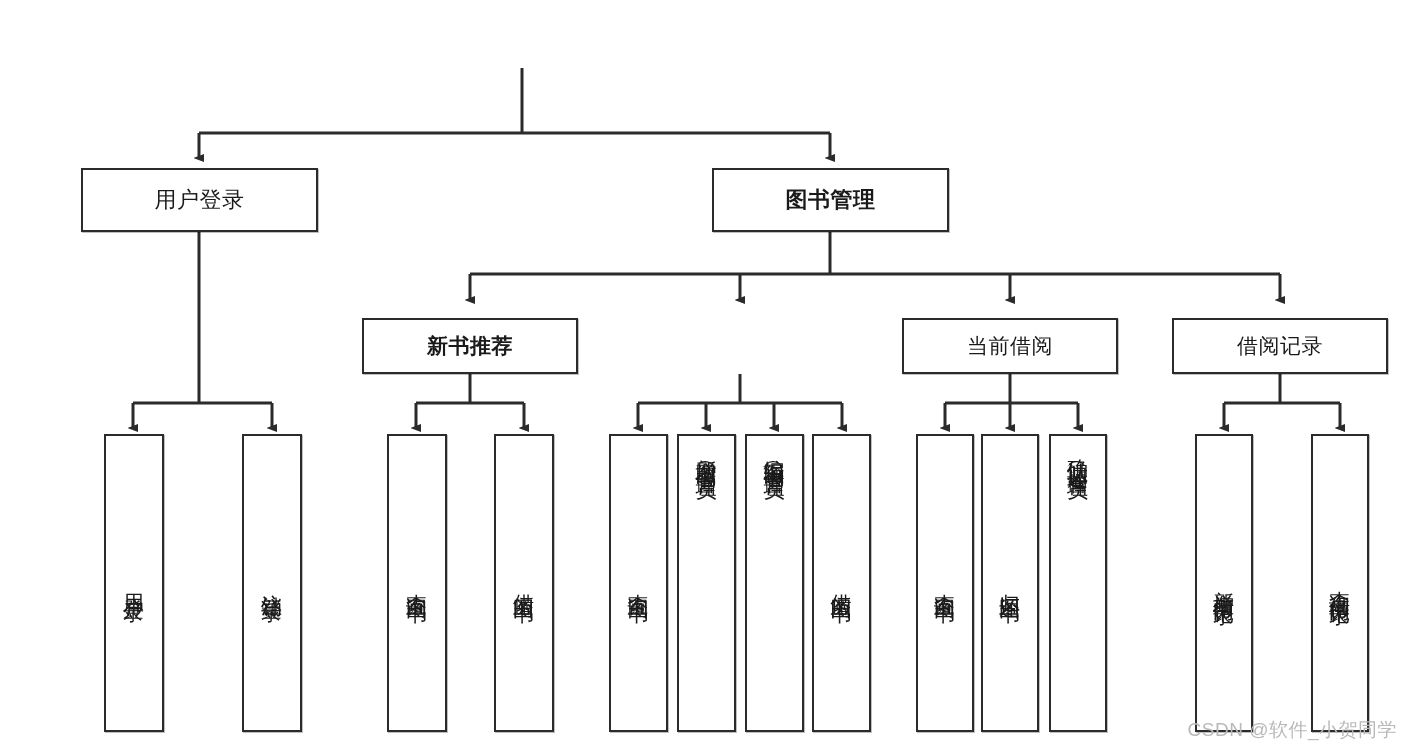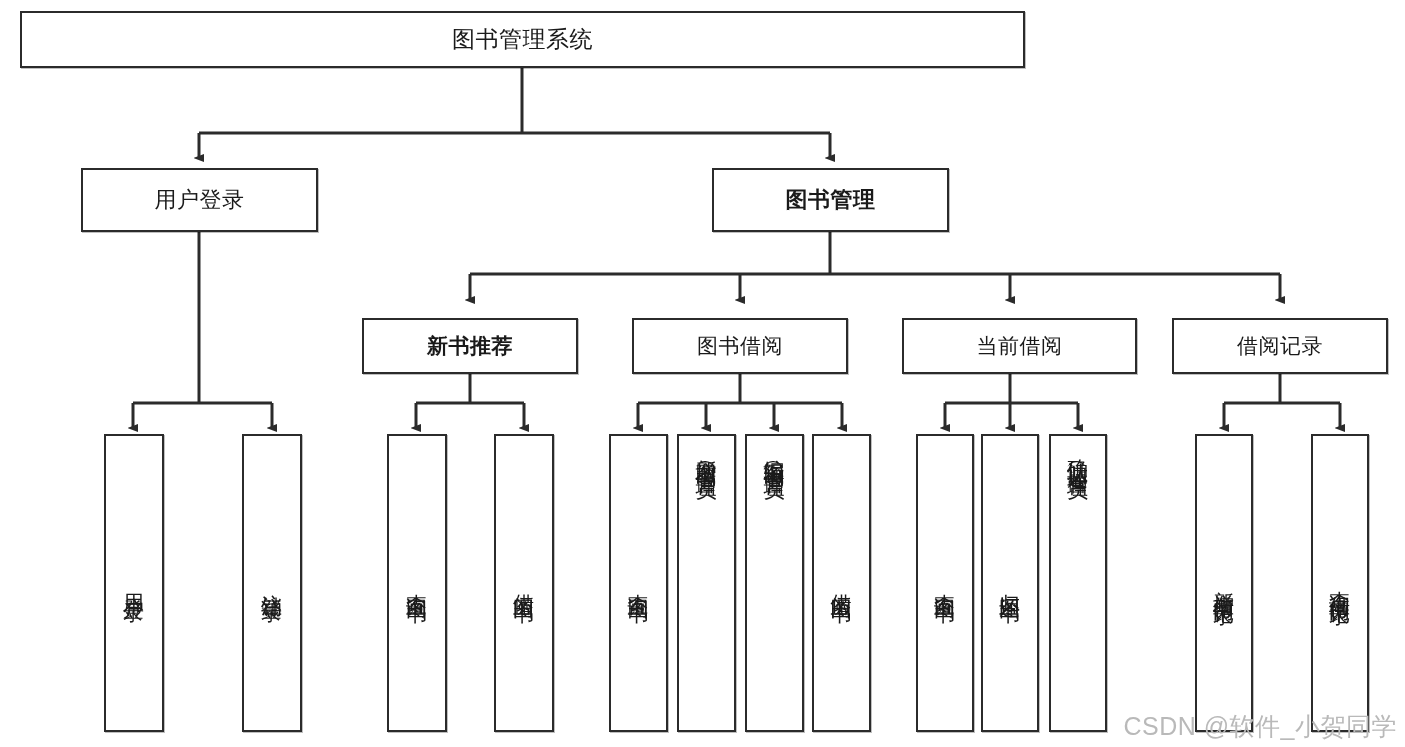--- a/index.html
+++ b/index.html
@@ -56,21 +56,21 @@
     line-height: 1;
   }
   .node-leaf.align-mid {
     align-items: center;
     padding-top: 0;
   }
   #watermark {
     position: absolute;
     right: 8px;
     bottom: 4px;
-    font-size: 25px;
+    font-size: 19px;
     color: #b9b9b9;
     letter-spacing: 0.5px;
     white-space: nowrap;
     pointer-events: none;
   }
 </style>
 </head>
 <body>
 
 <div id="diagram-root">
@@ -130,41 +130,35 @@
     </g>
 
     <g stroke="#2b2b2b" stroke-width="3" fill="none">
       <path d="M1280,374 L1280,403"></path>
       <path d="M1224,403 L1340,403"></path>
       <path d="M1224,403 L1224,428" marker-end="url(#arrowhead)"></path>
       <path d="M1340,403 L1340,428" marker-end="url(#arrowhead)"></path>
     </g>
   </svg>
 
-  <div class="node-box node-root" style="left:20px; top:11px; width:1005px; height:57px;">
-    <span class="node-label">图书管理系统</span>
-  </div>
 
   <div class="node-box node-l2" style="left:81px; top:168px; width:237px; height:64px;">
     <span class="node-label">用户登录</span>
   </div>
 
   <div class="node-box node-l2" style="left:712px; top:168px; width:237px; height:64px;font-weight:bold;">
     <span class="node-label">图书管理</span>
   </div>
 
   <div class="node-box node-l3" style="left:362px; top:318px; width:216px; height:56px;font-weight:bold;">
     <span class="node-label">新书推荐</span>
   </div>
 
-  <div class="node-box node-l3" style="left:632px; top:318px; width:216px; height:56px;">
-    <span class="node-label">图书借阅</span>
-  </div>
-
-  <div class="node-box node-l3" style="left:902px; top:318px; width:235px; height:56px;">
+
+  <div class="node-box node-l3" style="left:902px; top:318px; width:216px; height:56px;">
     <span class="node-label">当前借阅</span>
   </div>
 
   <div class="node-box node-l3" style="left:1172px; top:318px; width:216px; height:56px;">
     <span class="node-label">借阅记录</span>
   </div>
 
   <div class="node-box node-leaf align-mid" style="left:104px; top:434px; width:60px; height:298px;">
     <span class="node-label">用户登录</span>
   </div>

